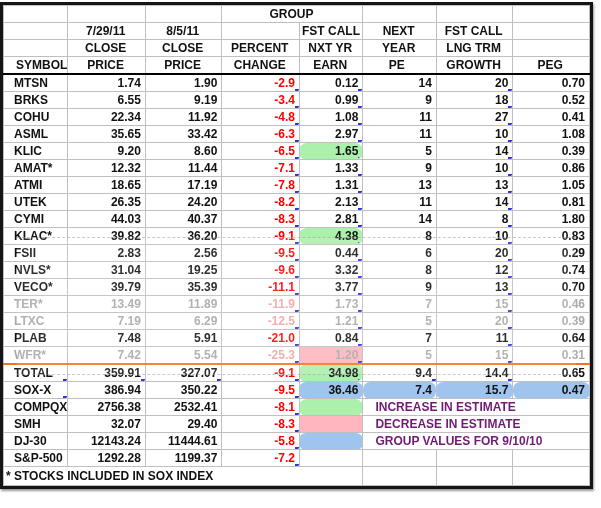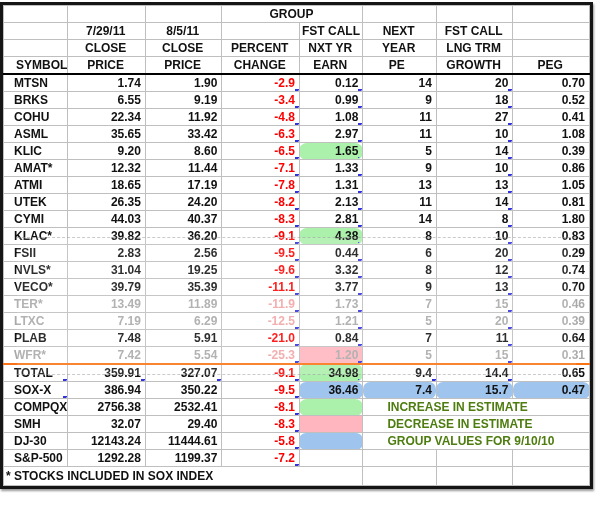--- a/index.html
+++ b/index.html
@@ -37,21 +37,21 @@
   thead tr.hlast td{border-bottom:2px solid #000;}
   .sym{text-align:left;padding-left:10px;}
   .num{text-align:right;}
   .neg{color:var(--negative);}
   tr.dim td{color:var(--dim-text);}
   tr.dim td.neg{color:var(--dim-negative);}
   tr.sep td{border-top:2px solid #f97316;}
   .hl-green{background:var(--highlight-green);border-radius:8px;}
   .hl-pink{background:var(--highlight-pink);}
   .hl-blue{background:var(--highlight-blue);border-radius:7px;}
-  .note{text-align:left;padding-left:24px;color:#4d7c0f;}
+  .note{text-align:left;padding-left:12px;color:#701a75;}
   tfoot td{height:18px;line-height:18px;text-align:left;}
   .marker{
     position:absolute;
     right:-1px;
     bottom:-3px;
     width:0;height:0;
     border-left:5px solid var(--marker);
     border-bottom:5px solid transparent;
     z-index:3;
   }

